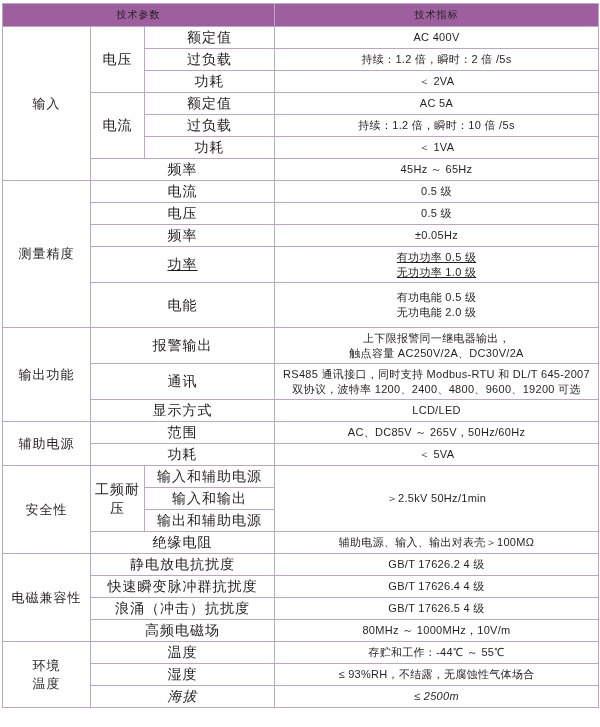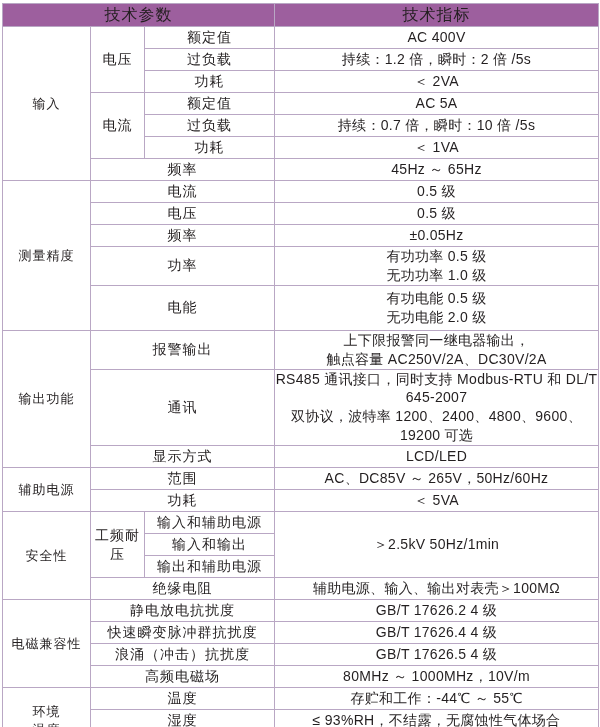--- a/index.html
+++ b/index.html
@@ -31,35 +31,35 @@
     padding: 0;
     text-align: center;
     vertical-align: middle;
     line-height: 1.35;
     color: #231f20;
     font-weight: normal;
   }
   thead th {
     background: #9d5f9e;
     color: #ffffff;
-    font-size: 16px;
+    font-size: 10px;
     height: 22px;
     border: 1px solid #9d5f9e;
     letter-spacing: 1px;
   }
   td.cat {
     font-size: 13px;
     letter-spacing: 1px;
   }
   td.sub {
     font-size: 14px;
     letter-spacing: 1px;
   }
   td.val {
-    font-size: 14px;
+    font-size: 11px;
     letter-spacing: 0.3px;
   }
   .multi {
     white-space: pre-line;
   }
 </style>
 </head>
 <body>
 
 <div id="sheet">
@@ -91,21 +91,21 @@
           <td class="sub">功耗</td>
           <td class="val multi">＜ 2VA</td>
         </tr>
         <tr style="height: 22px;">
           <td class="sub" rowspan="3">电流</td>
           <td class="sub">额定值</td>
           <td class="val multi">AC 5A</td>
         </tr>
         <tr style="height: 22px;">
           <td class="sub">过负载</td>
-          <td class="val multi">持续：0.7 倍，瞬时：10 倍 /5s</td>
+          <td class="val multi">持续：1.2 倍，瞬时：10 倍 /5s</td>
         </tr>
         <tr style="height: 22px;">
           <td class="sub">功耗</td>
           <td class="val multi">＜ 1VA</td>
         </tr>
         <tr style="height: 22px;">
           <td class="sub" colspan="2">频率</td>
           <td class="val multi">45Hz ～ 65Hz</td>
         </tr>
         <tr style="height: 22px;">
@@ -114,21 +114,21 @@
           <td class="val multi">0.5 级</td>
         </tr>
         <tr style="height: 22px;">
           <td class="sub" colspan="2">电压</td>
           <td class="val multi">0.5 级</td>
         </tr>
         <tr style="height: 22px;">
           <td class="sub" colspan="2">频率</td>
           <td class="val multi">±0.05Hz</td>
         </tr>
-        <tr style="height: 36px;">
+        <tr style="height: 36px; text-decoration: underline;">
           <td class="sub" colspan="2">功率</td>
           <td class="val multi">有功功率 0.5 级
 无功功率 1.0 级</td>
         </tr>
         <tr style="height: 45px;">
           <td class="sub" colspan="2">电能</td>
           <td class="val multi">有功电能 0.5 级
 无功电能 2.0 级</td>
         </tr>
         <tr style="height: 36px;">

